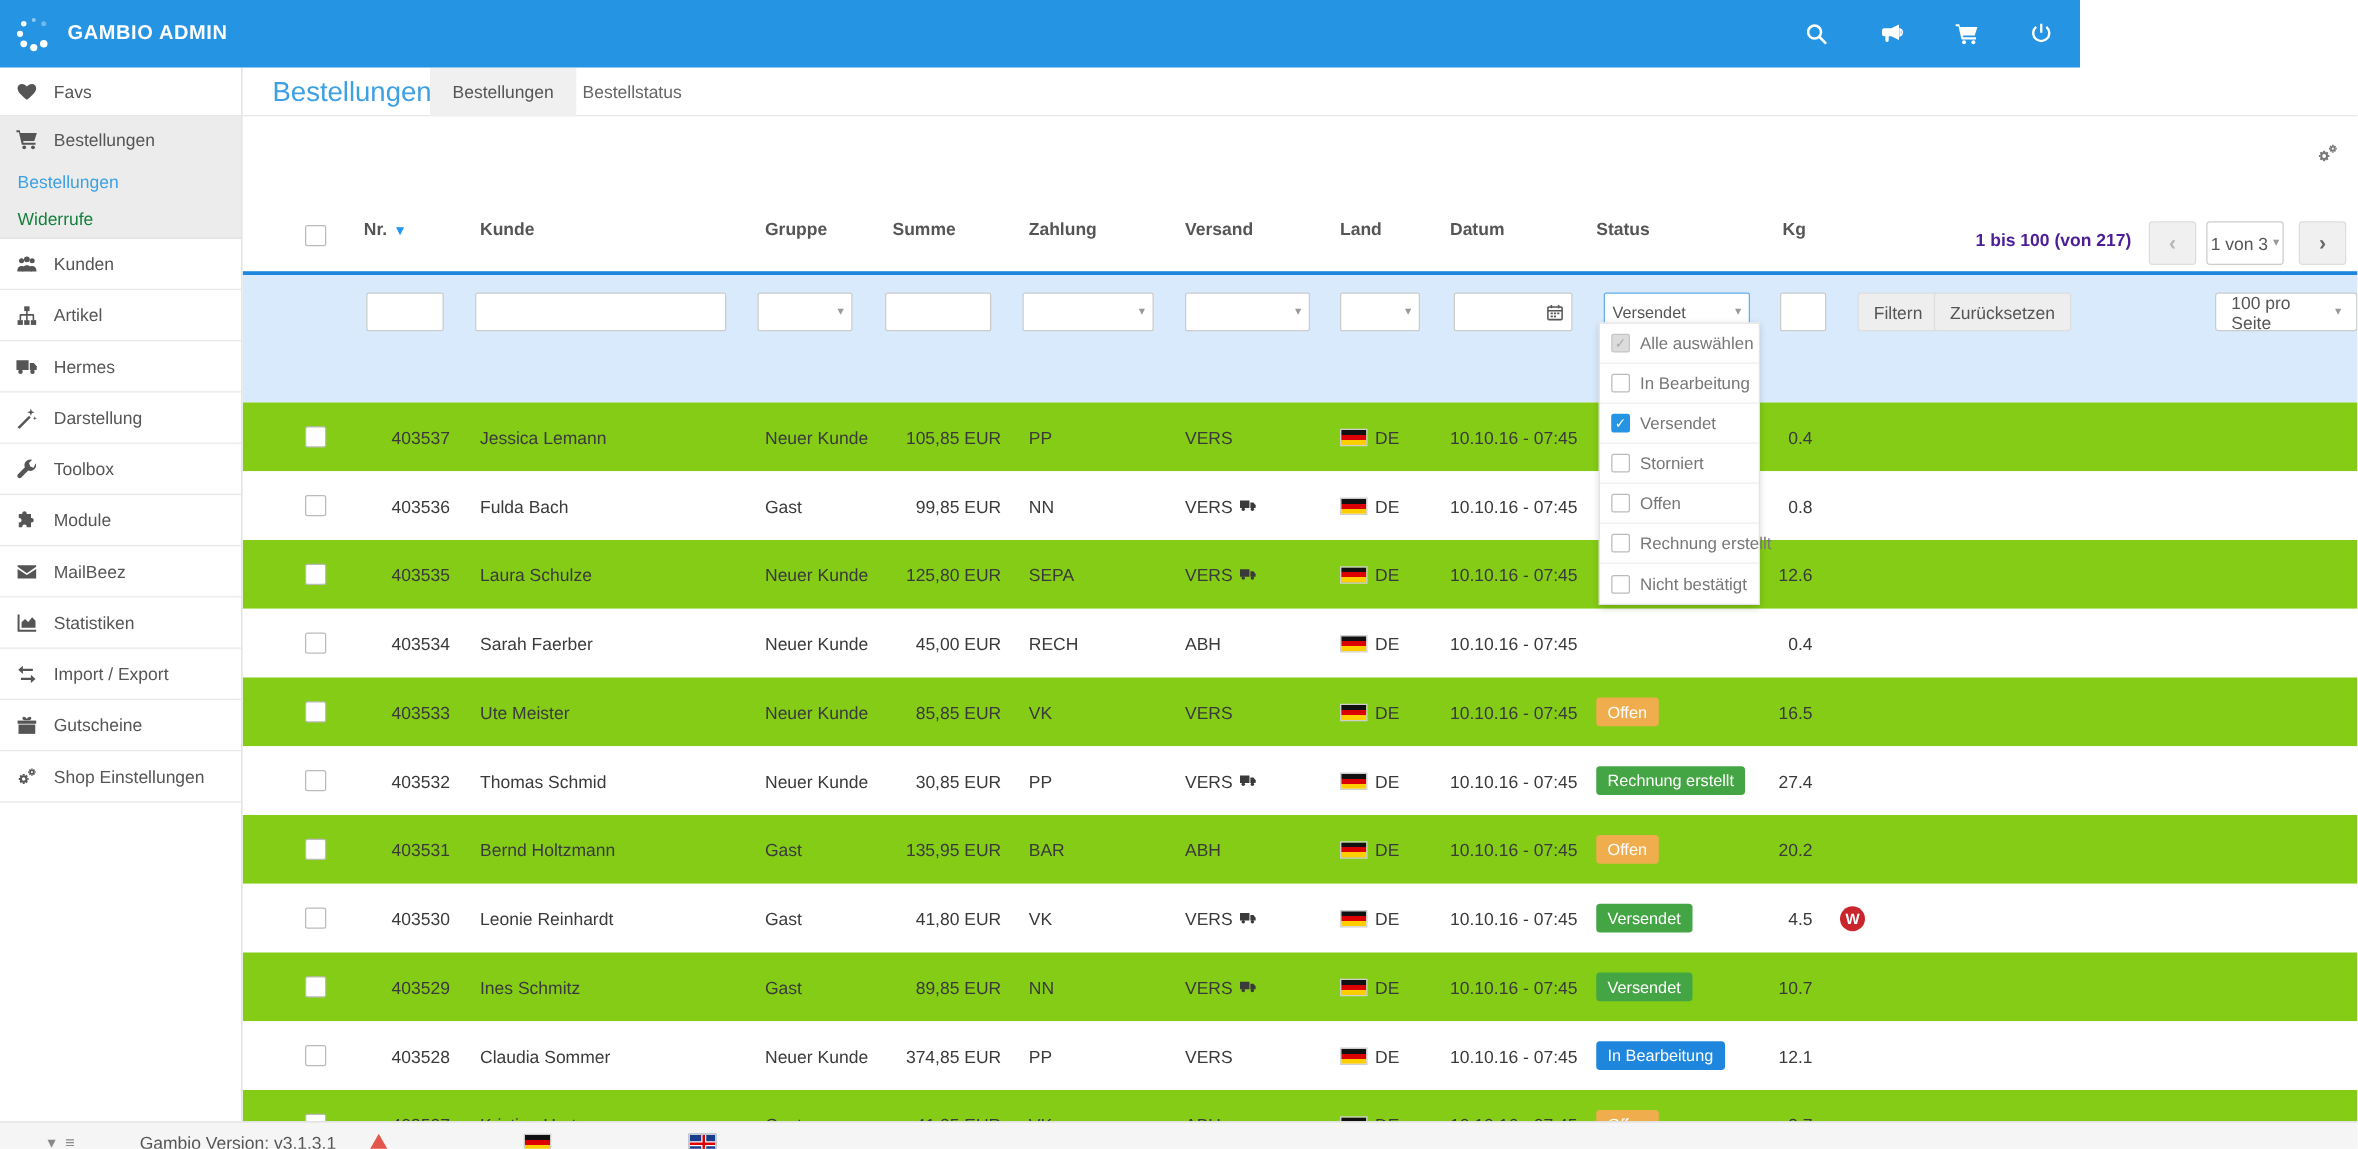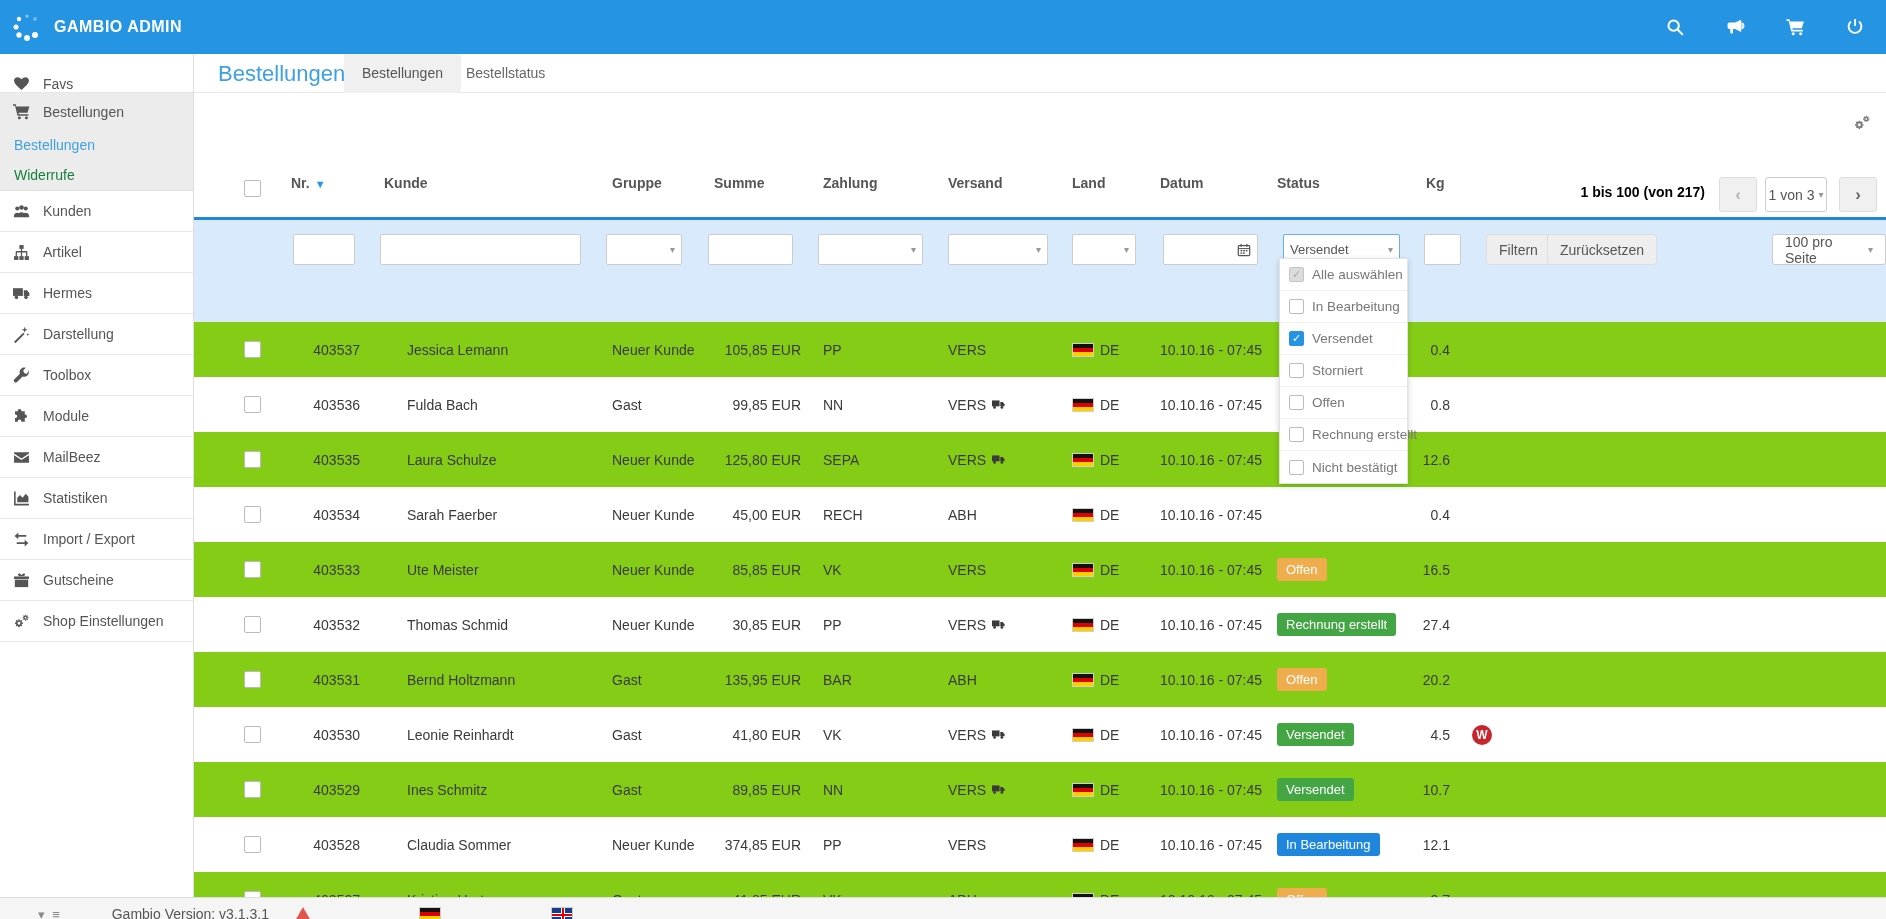--- a/index.html
+++ b/index.html
@@ -1,31 +1,31 @@
 <!DOCTYPE html>
 <html><head>
 <meta charset="utf-8">
 <style>
   * { margin:0; padding:0; box-sizing:border-box; }
   html,body { width:1886px; height:919px; overflow:hidden; background:#fff;
     font-family:"Liberation Sans","DejaVu Sans",sans-serif; font-size:14px; color:#444; }
 
   
-  .topbar { position:absolute; left:0; top:0; width:1886px; height:54px; background:#2494e3; z-index:50;
+  .topbar { position:absolute; left:0; top:0; width:1664px; height:54px; background:#2494e3; z-index:50;
     display:flex; align-items:center; }
   .brand { display:flex; align-items:center; gap:12px; padding-left:12px; }
   .brand-label { color:#fff; font-weight:bold; font-size:16px; letter-spacing:.5px; }
   .topbar-icons { position:absolute; right:0; top:0; height:54px; display:flex; align-items:center; gap:26px; padding-right:14px; }
   .tb-icon { width:34px; height:34px; display:flex; align-items:center; justify-content:center; cursor:pointer; }
 
   
   .sidebar { position:absolute; left:0; top:54px; width:194px; bottom:22px; background:#fff; border-right:1px solid #ddd; z-index:20; }
   .side-item { height:41px; display:flex; align-items:center; gap:13px; padding-left:13px; border-bottom:1px solid #e8e8e8; color:#555; cursor:pointer; }
   .side-item svg { flex:0 0 17px; }
-  .side-item.favs { height:39px;align-items:flex-end; }
+  .side-item.favs { height:39px; }
   .side-group { background:#ececec; border-bottom:1px solid #e0e0e0; }
   .side-group .side-item { border-bottom:none; height:37px; }
   .side-sub { height:30px; display:flex; align-items:center; padding-left:14px; color:#15803d; cursor:pointer; }
   .side-sub.active { color:#3da0e3; }
 
   
   .content { position:absolute; left:194px; top:54px; right:0; bottom:22px; background:#fff; overflow:hidden; }
   .page-head { position:absolute; left:0; top:0; right:0; height:39px; border-bottom:1px solid #e8e8e8; }
   .page-title { position:absolute; left:24px; top:7px; font-size:22px; color:#3da0e3; }
   .tab { position:absolute; top:0; height:39px; line-height:39px; padding:0 18px; color:#666; cursor:pointer; }
@@ -33,21 +33,21 @@
   .tab.t1 { left:150px; } .tab.t2 { left:254px; }
 
   .toolbar-gear { position:absolute; right:14px; top:60px; cursor:pointer; }
 
   
   .thead { position:absolute; left:0; right:0; top:111px; height:52px; }
   .th { position:absolute; top:10px; font-weight:bold; color:#555; cursor:pointer; }
   .cb { width:17px; height:17px; background:#fff; border:1px solid #bbb; border-radius:2px; display:inline-block; }
   .thead .cb { position:absolute; left:50px; top:15px; cursor:pointer; }
   .sort-caret { color:#2196f3; font-size:11px; margin-left:5px; }
-  .pag-range { position:absolute; right:181px; top:19px; font-weight:bold; color:#000000; white-space:nowrap; }
+  .pag-range { position:absolute; right:181px; top:19px; font-weight:bold; color:#4c1d95; white-space:nowrap; }
   .pag-btn { position:absolute; top:12px; height:35px; border:1px solid #ddd; background:#f0f0f0; border-radius:3px;
     display:flex; align-items:center; justify-content:center; cursor:pointer; color:#555; }
   .pag-prev { right:129px; width:38px; color:#b5b5b5; font-size:17px; font-weight:bold; }
   .pag-next { right:9px;  width:38px; color:#666; font-size:17px; font-weight:bold; }
   .pag-page { right:59px; width:62px; background:#fff; border-color:#ccc; gap:4px; }
 
   
   .filter-row { position:absolute; left:0; right:0; top:163px; height:105px; background:#d8eafc; border-top:3px solid #1e87dd; }
   .f-input, .f-select { position:absolute; top:14px; height:31px; background:#fff; border:1px solid #ccc; border-radius:2px; font-size:13px; color:#555; padding:0 6px; }
   .f-select { display:flex; align-items:center; justify-content:space-between; cursor:pointer; }
@@ -64,21 +64,21 @@
     display:flex; align-items:center; justify-content:center; font-size:11px; color:#fff; }
   .dd-cb.all { background:#dcdcdc; border-color:#c5c5c5; color:#aaa; }
   .dd-cb.checked { background:#2494e3; border-color:#2494e3; }
 
   
   .tbody { position:absolute; left:0; right:0; top:268px; }
   .row { position:relative; height:55px; background:#fff; }
   .row.alt { background:#84cc16; }
   .cell { position:absolute; top:0; height:55px; display:flex; align-items:center; color:#3a3a3a; }
   .c-sel { left:50px; } .c-nr { left:97px; width:69px; justify-content:flex-end; }
-  .c-kunde { left:190px;margin-left:23px; } .c-gruppe { left:418px; }
+  .c-kunde { left:190px; } .c-gruppe { left:418px; }
   .c-summe { left:514px; width:93px; justify-content:flex-end; }
   .c-zahlung { left:629px; } .c-versand { left:754px; gap:5px; }
   .c-land { left:878px; gap:6px; } .c-datum { left:966px; }
   .c-status { left:1083px; } .c-kg { left:1196px; width:60px; justify-content:flex-end; }
   .c-wbadge { left:1278px; }
   .badge { color:#fff; font-size:13px; padding:4px 9px; border-radius:3px; white-space:nowrap; }
   .flag-de { width:22px; height:14px; border:1px solid #d0d0d0;
     background:linear-gradient(#111 0 33%,#d00 33% 66%,#ffce00 66% 100%); }
   .w-badge { width:20px; height:20px; border-radius:50%; background:#c9252d; color:#fff; font-weight:bold;
     font-size:12px; display:flex; align-items:center; justify-content:center; }

